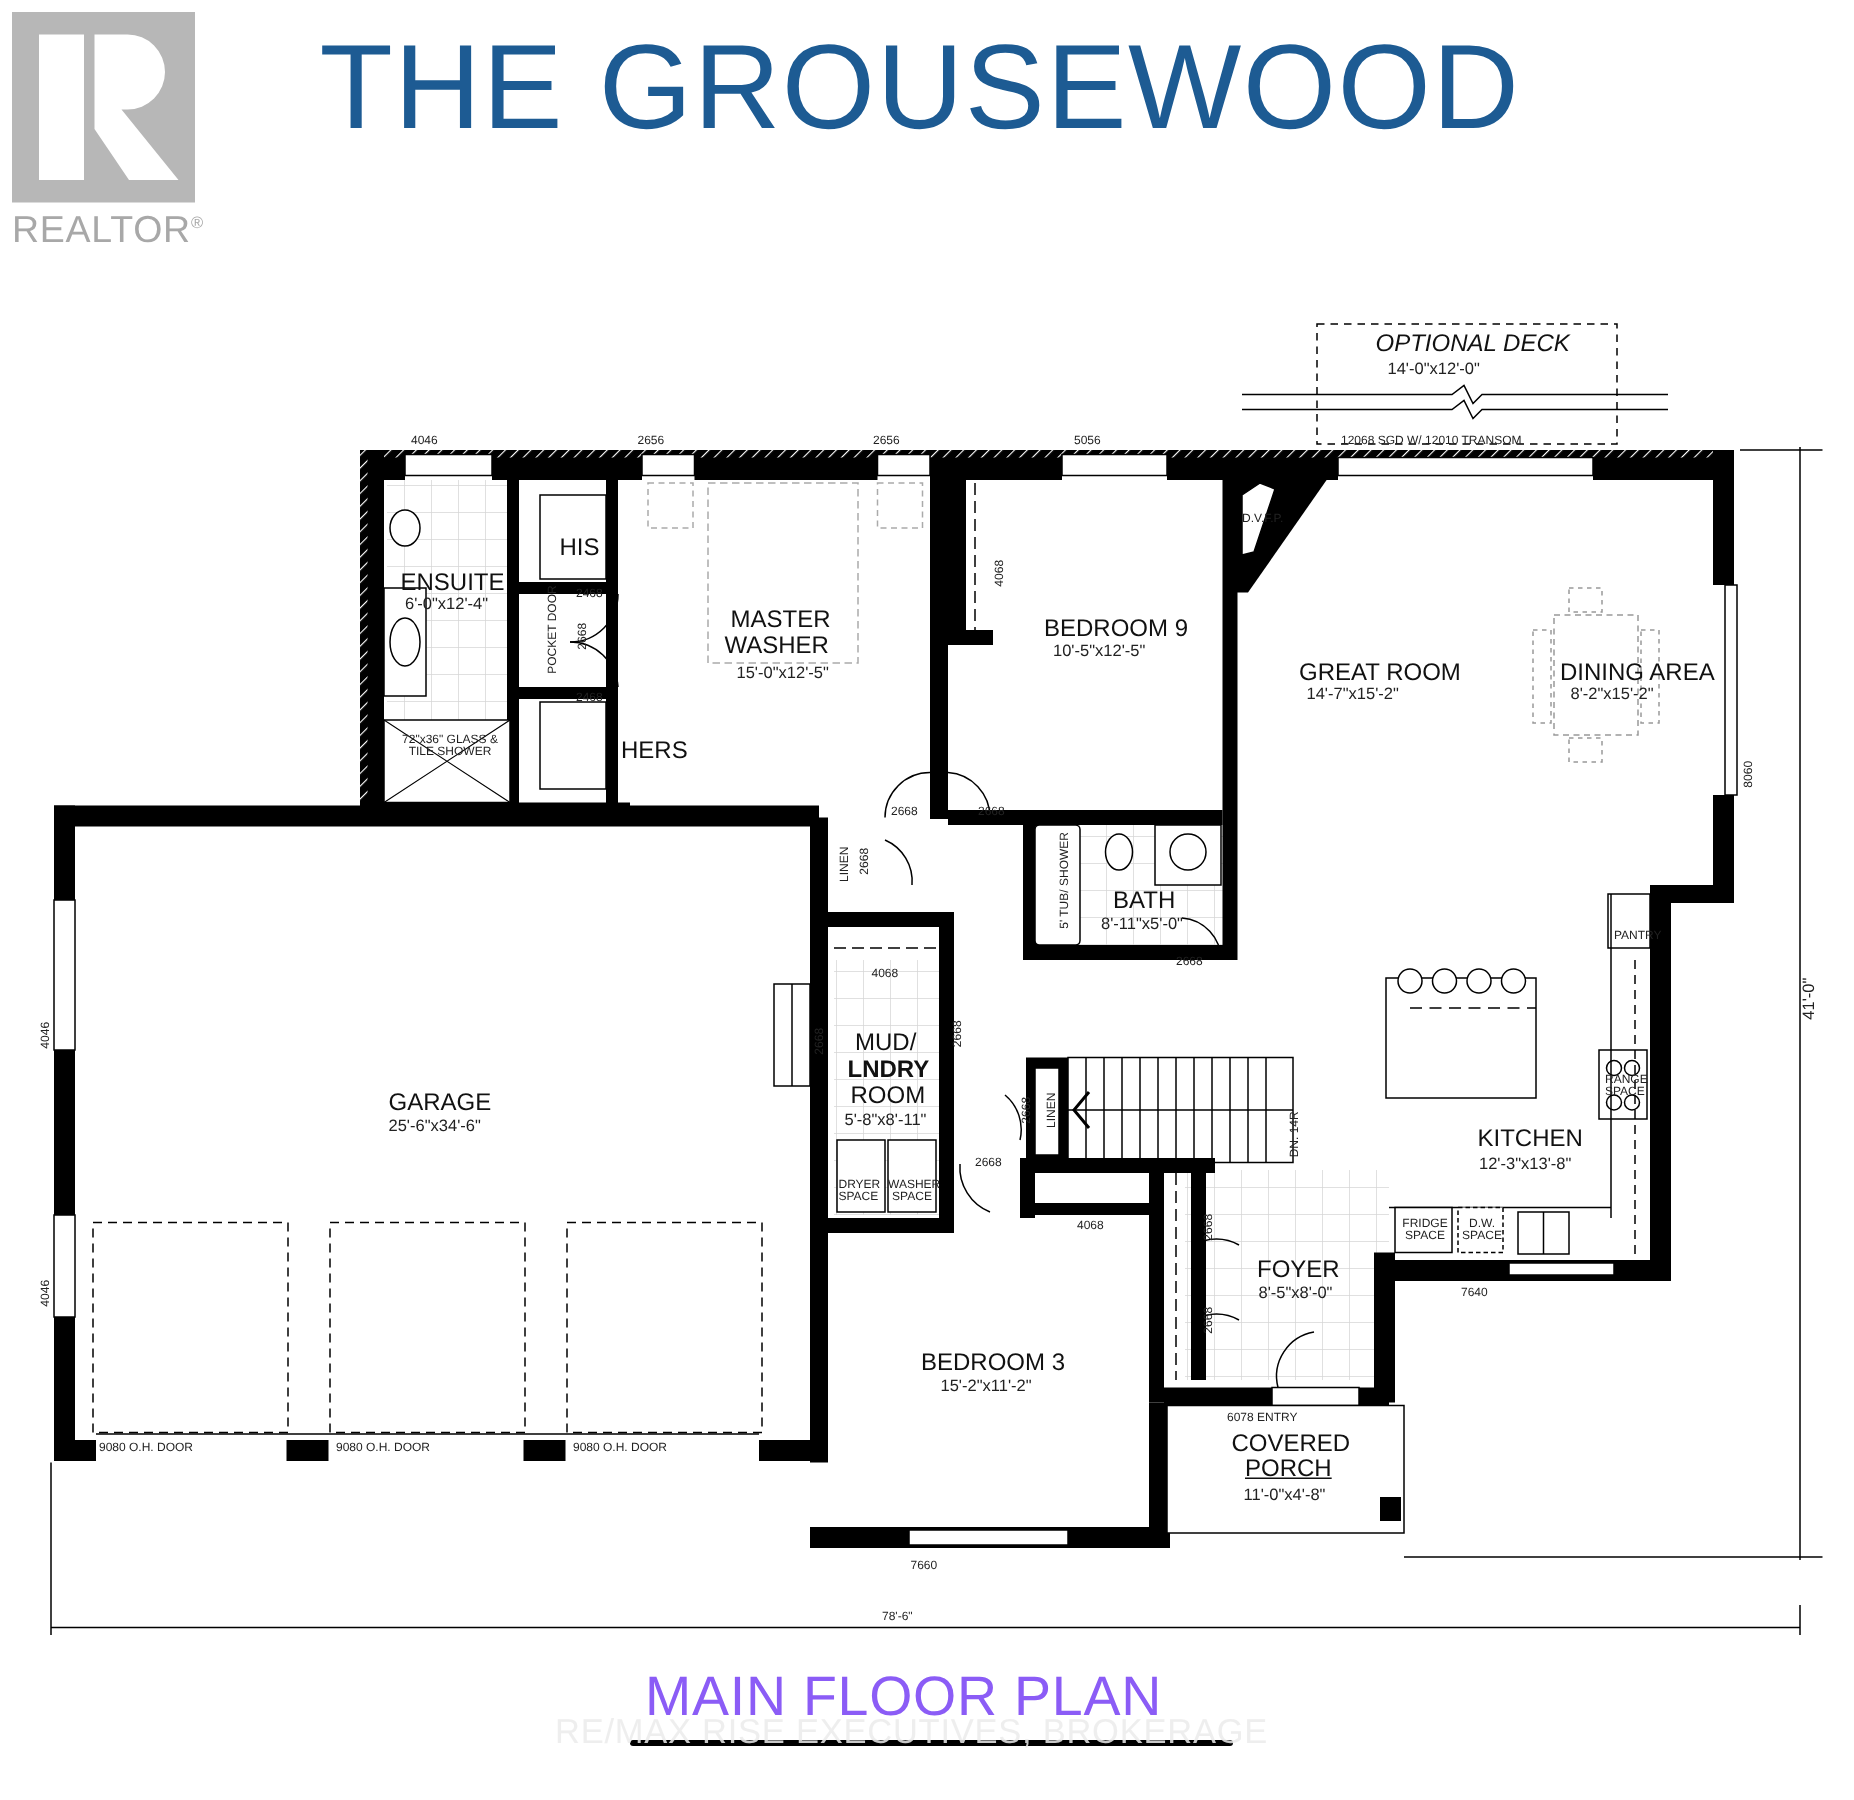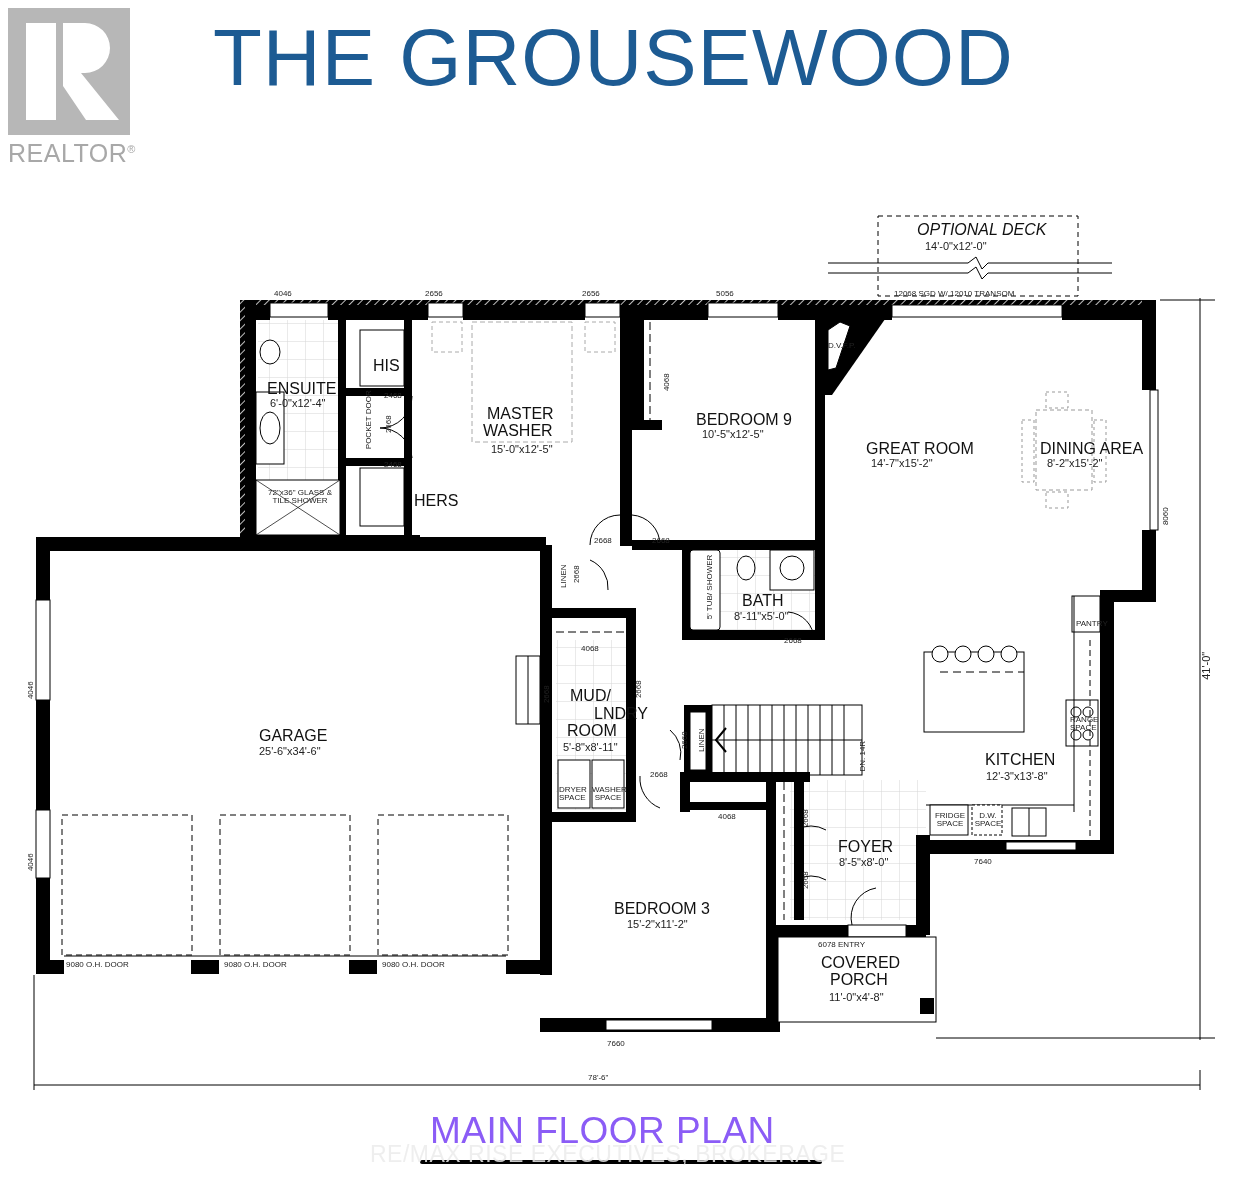--- a/index.html
+++ b/index.html
@@ -230,31 +230,31 @@
 <div class="lbl dim" style="left:871px;top:458px;">14'-7"x15'-2"</div>
 <div class="lbl room" style="left:1040px;top:441px;">DINING AREA</div>
 <div class="lbl dim" style="left:1047px;top:458px;">8'-2"x15'-2"</div>
 <div class="lbl room" style="left:917px;top:222px;font-style:italic;">OPTIONAL DECK</div>
 <div class="lbl dim" style="left:925px;top:241px;">14'-0"x12'-0"</div>
 <div class="lbl room" style="left:742px;top:593px;">BATH</div>
 <div class="lbl dim" style="left:734px;top:611px;">8'-11"x5'-0"</div>
 <div class="lbl room" style="left:259px;top:728px;">GARAGE</div>
 <div class="lbl dim" style="left:259px;top:746px;">25'-6"x34'-6"</div>
 <div class="lbl room" style="left:570px;top:688px;">MUD/</div>
-<div class="lbl room" style="left:594px;top:706px;">LNDRY</div>
+<div class="lbl room" style="left:565px;top:706px;font-weight:bold;">LNDRY</div>
 <div class="lbl room" style="left:567px;top:723px;">ROOM</div>
 <div class="lbl dim" style="left:563px;top:742px;">5'-8"x8'-11"</div>
 <div class="lbl room" style="left:985px;top:752px;">KITCHEN</div>
 <div class="lbl dim" style="left:986px;top:771px;">12'-3"x13'-8"</div>
 <div class="lbl room" style="left:838px;top:839px;">FOYER</div>
 <div class="lbl dim" style="left:839px;top:857px;">8'-5"x8'-0"</div>
 <div class="lbl room" style="left:614px;top:901px;">BEDROOM 3</div>
 <div class="lbl dim" style="left:627px;top:919px;">15'-2"x11'-2"</div>
 <div class="lbl room" style="left:821px;top:955px;">COVERED</div>
-<div class="lbl room" style="left:830px;top:972px;">PORCH</div>
+<div class="lbl room" style="left:830px;top:972px;text-decoration:underline;">PORCH</div>
 <div class="lbl dim" style="left:829px;top:992px;">11'-0"x4'-8"</div>
 
 <div class="lbl tiny" style="left:264px;top:489px;width:72px;white-space:normal;">72"x36" GLASS &amp; TILE SHOWER</div>
 <div class="lbl tiny vert" style="left:344px;top:420px;width:50px;">POCKET DOOR</div>
 <div class="lbl tiny vert" style="left:680px;top:585px;width:60px;">5' TUB/ SHOWER</div>
 <div class="lbl tiny" style="left:828px;top:342px;">D.V.F.P.</div>
 <div class="lbl tiny" style="left:1076px;top:620px;">PANTRY</div>
 <div class="lbl tiny" style="left:1070px;top:716px;width:24px;white-space:normal;">RANGE SPACE</div>
 <div class="lbl tiny" style="left:933px;top:812px;width:34px;white-space:normal;">FRIDGE SPACE</div>
 <div class="lbl tiny" style="left:974px;top:812px;width:28px;white-space:normal;">D.W. SPACE</div>

